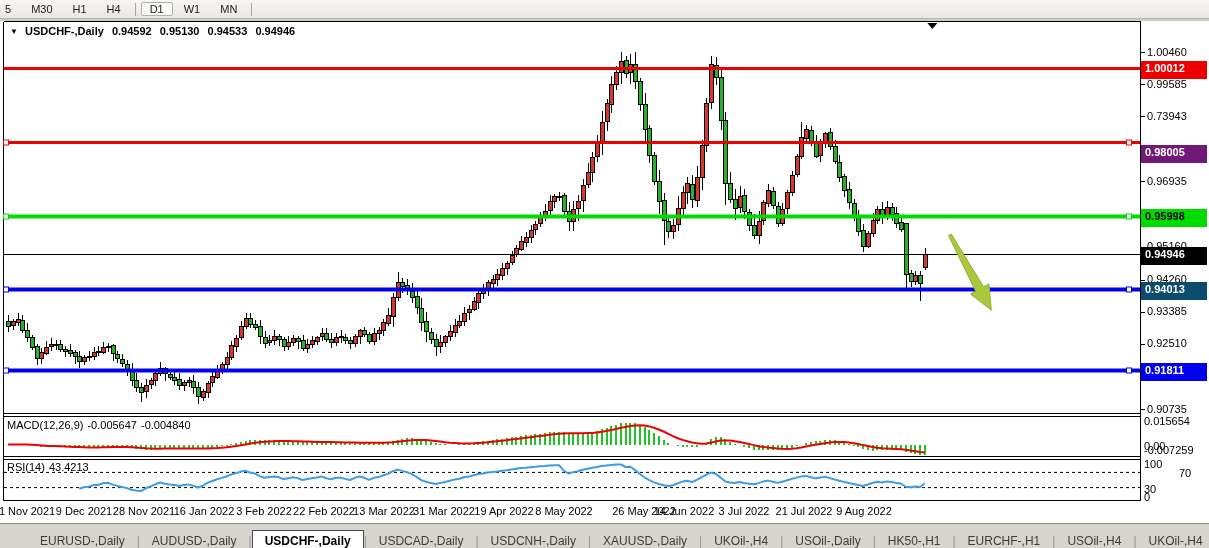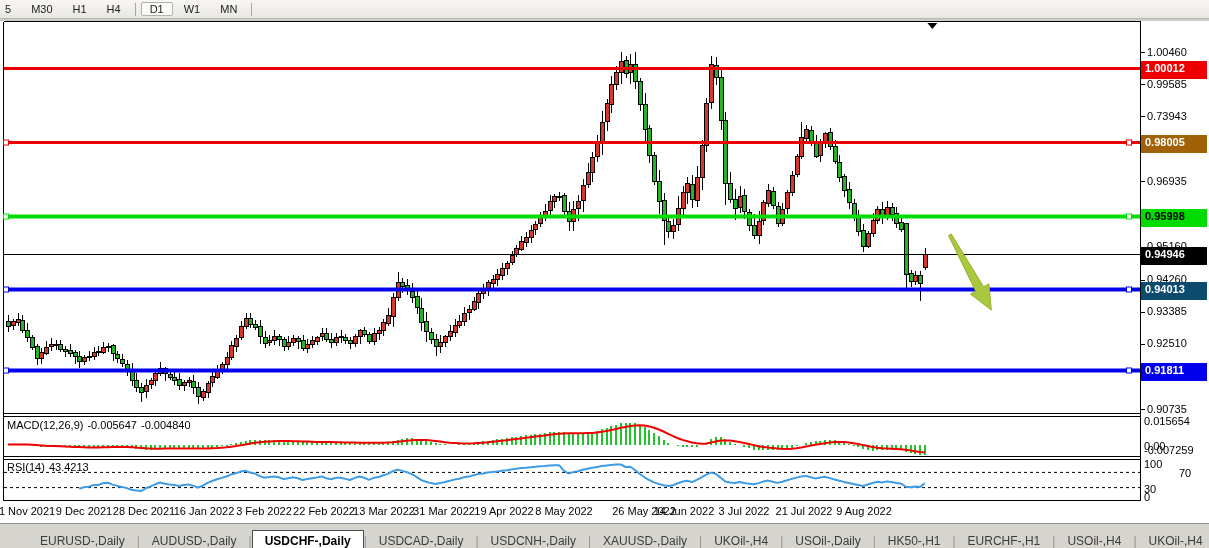--- a/index.html
+++ b/index.html
@@ -686,20 +686,28 @@
         <line x1="1141" y1="181.5" x2="1145" y2="181.5" stroke="#000" shape-rendering="crispEdges"></line>
         <line x1="1141" y1="247.5" x2="1145" y2="247.5" stroke="#000" shape-rendering="crispEdges"></line>
         <line x1="1141" y1="280.5" x2="1145" y2="280.5" stroke="#000" shape-rendering="crispEdges"></line>
         <line x1="1141" y1="312.5" x2="1145" y2="312.5" stroke="#000" shape-rendering="crispEdges"></line>
         <line x1="1141" y1="344.5" x2="1145" y2="344.5" stroke="#000" shape-rendering="crispEdges"></line>
         <line x1="1141" y1="377.5" x2="1145" y2="377.5" stroke="#000" shape-rendering="crispEdges"></line>
         <line x1="1141" y1="409.5" x2="1145" y2="409.5" stroke="#000" shape-rendering="crispEdges"></line>
       </g>
     </svg>
 
+  <div class="title abs" style="left:10px;top:25px">
+    <span class="tri">▼</span>
+    <span>USDCHF-,Daily</span>
+    <span>0.94592</span>
+    <span>0.95130</span>
+    <span>0.94533</span>
+    <span>0.94946</span>
+  </div>
 
   <div class="ind-label abs" style="left:7px;top:419px">
     <span>MACD(12,26,9)</span><span>-0.005647</span><span>-0.004840</span>
   </div>
   <div class="ind-label abs" style="left:7px;top:461px">
     <span>RSI(14)</span><span>43.4213</span>
   </div>
 
   <div id="overlays">
       <div class="axis-tick" style="top:46px;">1.00460</div>
@@ -707,35 +715,35 @@
       <div class="axis-tick" style="top:110px;">0.73943</div>
       <div class="axis-tick" style="top:143px;">0.97810</div>
       <div class="axis-tick" style="top:175px;">0.96935</div>
       <div class="axis-tick" style="top:240px;">0.95160</div>
       <div class="axis-tick" style="top:273px;">0.94260</div>
       <div class="axis-tick" style="top:305px;">0.93385</div>
       <div class="axis-tick" style="top:337px;">0.92510</div>
       <div class="axis-tick" style="top:370px;">0.91610</div>
       <div class="axis-tick" style="top:403px;">0.90735</div>
       <div class="badge" style="top:61px;background:#ee0000;color:#ffffff;">1.00012</div>
-      <div class="badge" style="top:135px;background:#a16207;color:#ffffff;">0.98005</div>
+      <div class="badge" style="top:145px;background:#701a75;color:#ffffff;">0.98005</div>
       <div class="badge" style="top:209px;background:#00dc00;color:#000000;">0.95998</div>
       <div class="badge" style="top:282px;background:#0c4a6e;color:#ffffff;">0.94013</div>
       <div class="badge" style="top:363px;background:#0000ee;color:#ffffff;">0.91811</div>
       <div class="badge" style="top:247px;background:#000;color:#fff;">0.94946</div>
       <div class="axis-tick" style="top:415px;left:1144px;">0.015654</div>
       <div class="axis-tick" style="top:440px;left:1144px;">0.00</div>
       <div class="axis-tick" style="top:444px;left:1144px;">-0.007259</div>
       <div class="axis-tick" style="top:458px;left:1144px;">100</div>
       <div class="axis-tick" style="top:467px;left:1179px;">70</div>
       <div class="axis-tick" style="top:483px;left:1144px;">30</div>
       <div class="axis-tick" style="top:491px;left:1144px;">0</div>
       <div class="date-label" style="left:24px;">21 Nov 2021</div>
       <div class="date-label" style="left:84px;">9 Dec 2021</div>
-      <div class="date-label" style="left:144px;">28 Dec 2021</div>
+      <div class="date-label" style="left:144px;">28 Nov 2021</div>
       <div class="date-label" style="left:204px;">16 Jan 2022</div>
       <div class="date-label" style="left:264px;">3 Feb 2022</div>
       <div class="date-label" style="left:324px;">22 Feb 2022</div>
       <div class="date-label" style="left:384px;">13 Mar 2022</div>
       <div class="date-label" style="left:444px;">31 Mar 2022</div>
       <div class="date-label" style="left:504px;">19 Apr 2022</div>
       <div class="date-label" style="left:564px;">8 May 2022</div>
       <div class="date-label" style="left:644px;">26 May 2022</div>
       <div class="date-label" style="left:684px;">14 Jun 2022</div>
       <div class="date-label" style="left:744px;">3 Jul 2022</div>

